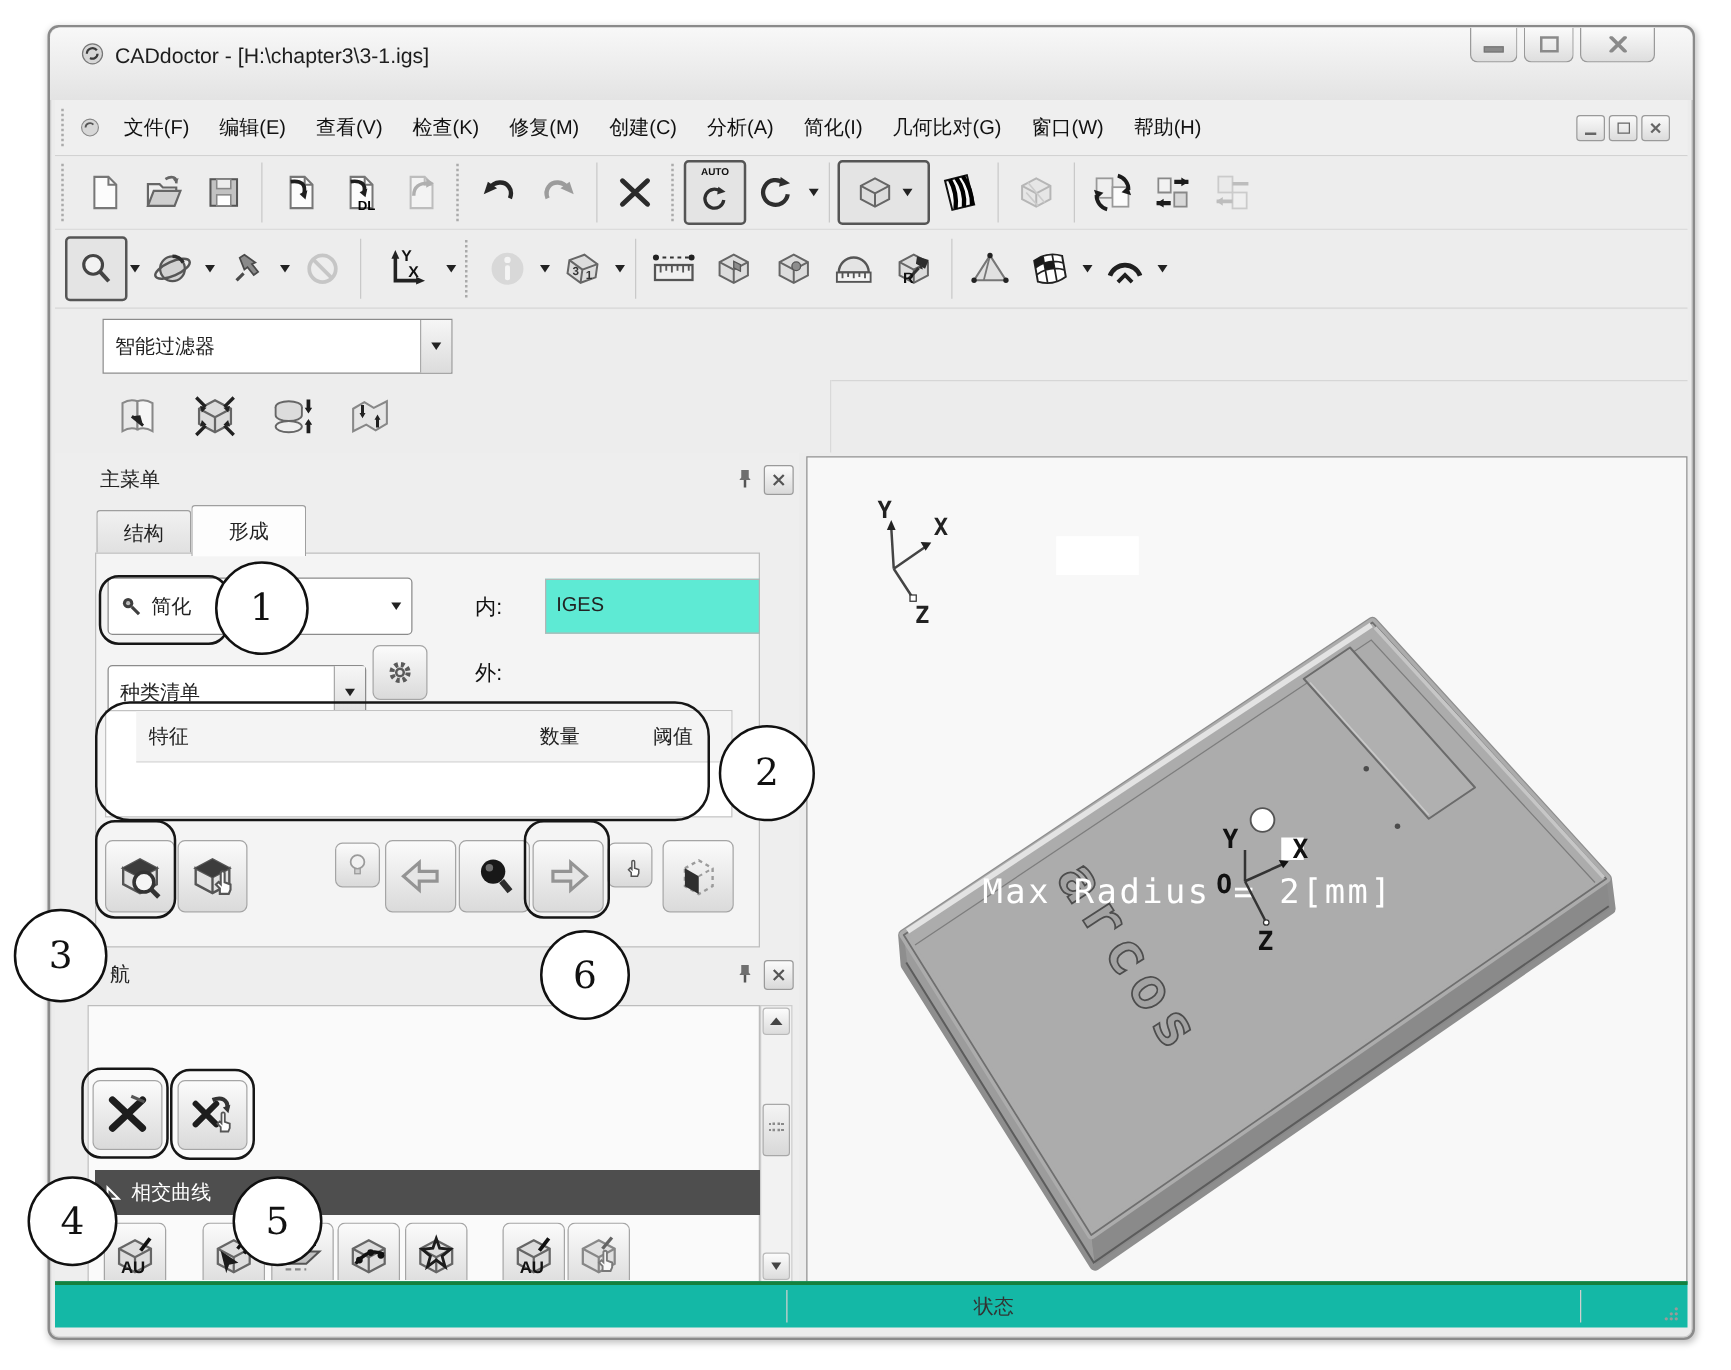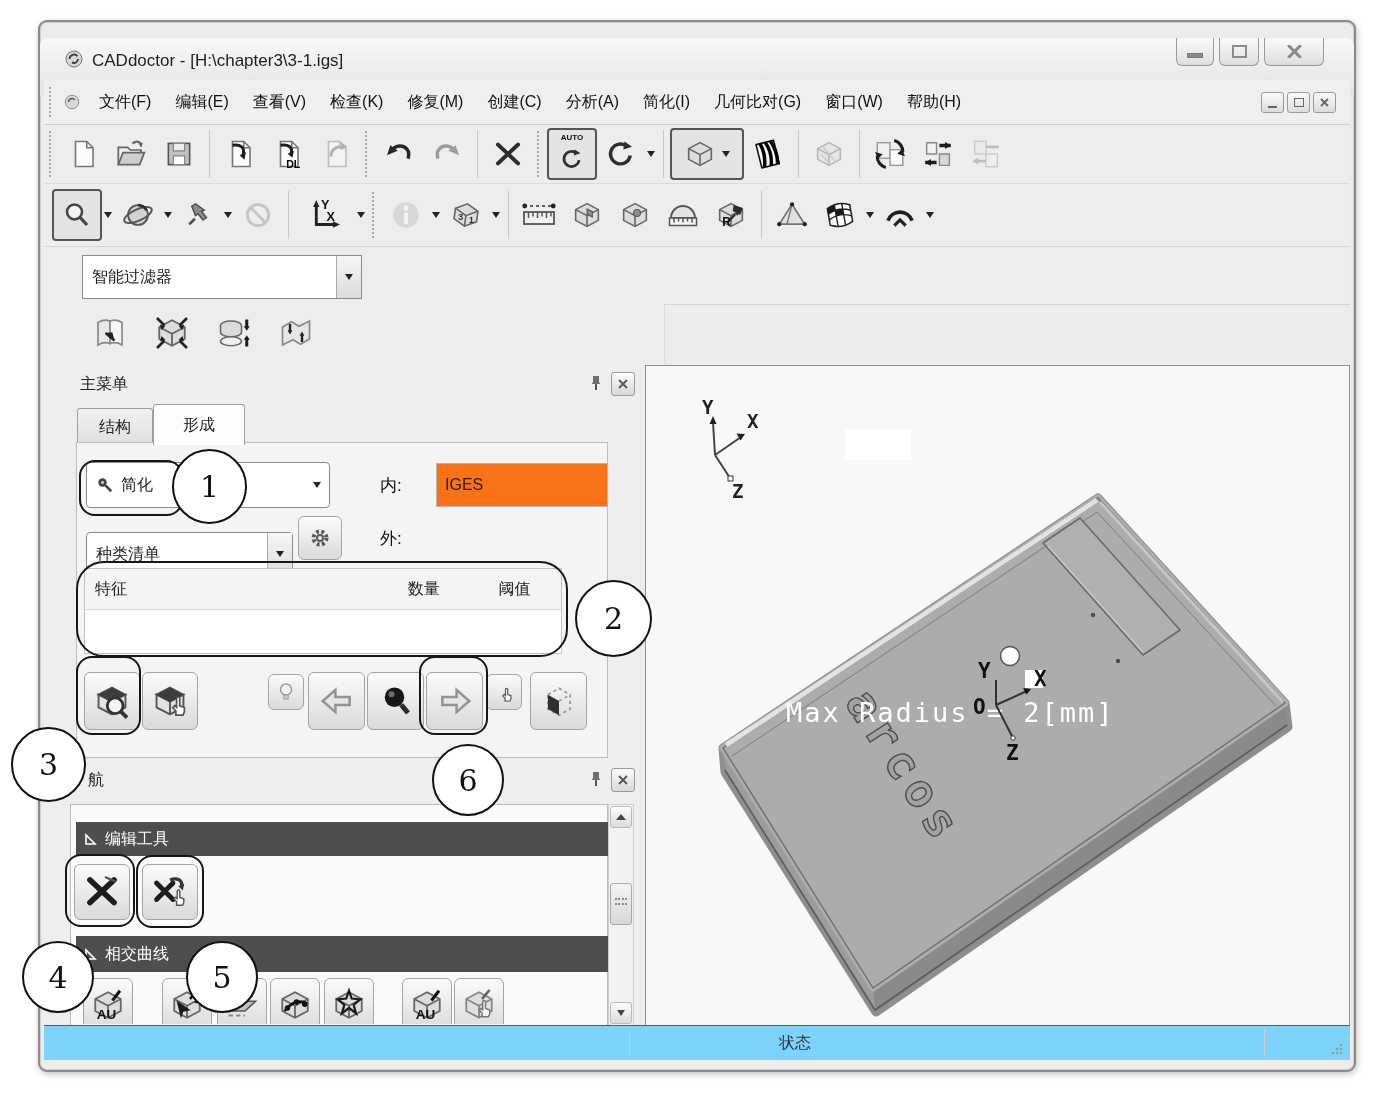--- a/index.html
+++ b/index.html
@@ -2,21 +2,21 @@
 <html><head>
 <meta charset="utf-8">
 <style>
   html,body{margin:0;padding:0;background:#fff;}
   .canvas{position:relative;width:1385px;height:1096px;background:#fff;overflow:hidden;
           font-family:"Liberation Sans",sans-serif;color:#222;}
   .window{position:absolute;left:38px;top:20px;width:1314px;height:1048px;
           background:#ececec;border:2px solid #8a8a8a;border-radius:9px;
           box-shadow:0 0 0 1px #cfcfcf inset, 1px 2px 6px rgba(0,0,0,.25);}
   
-  .titlebar{position:absolute;left:0;top:16px;right:0;height:58px;
+  .titlebar{position:absolute;left:0;top:0;right:0;height:58px;
             background:linear-gradient(#f8f8f8,#e3e3e3);border-radius:8px 8px 0 0;}
   .title-text{position:absolute;left:52px;top:13px;font-size:17px;color:#1d1d1d;}
   .app-ico{position:absolute;left:24px;top:11px;width:20px;height:20px;}
   .winbtns{position:absolute;right:30px;top:0px;display:flex;}
   .winbtn{height:27px;border:1px solid #9a9a9a;border-top:none;background:linear-gradient(#fbfbfb,#dedede);
           border-radius:0 0 6px 6px;margin-left:5px;display:flex;align-items:center;justify-content:center;}
   .wb-min{width:36px}.wb-max{width:38px}.wb-close{width:58px}
   
   .menubar{position:absolute;left:4px;top:58px;right:4px;height:44px;background:#efefef;
            border-bottom:1px solid #d2d2d2;display:flex;align-items:center;}
@@ -32,51 +32,51 @@
   .tb svg{display:block;}
   .sep{width:1px;height:48px;background:#c9c9c9;margin:0 6px;}
   .grip{width:3px;height:46px;border-left:2px dotted #aaa;margin:0 5px;}
   .dd{width:12px;height:46px;display:flex;align-items:center;justify-content:center;}
   .tri-d{width:0;height:0;border-left:4.5px solid transparent;border-right:4.5px solid transparent;border-top:6px solid #222;}
   .autotxt{position:absolute;top:3px;left:0;right:0;text-align:center;font-size:8px;font-weight:bold;color:#111;}
   
   .combo{position:absolute;background:#fff;border:1px solid #8b8b8b;display:flex;align-items:center;font-size:16px;}
   .combo .cbtn{margin-left:auto;width:24px;align-self:stretch;background:linear-gradient(#f6f6f6,#dcdcdc);
                border-left:1px solid #a9a9a9;display:flex;align-items:center;justify-content:center;}
-  .field{position:absolute;background:#f97316;border:1px solid #b5b5b5;display:flex;align-items:center;
+  .field{position:absolute;background:#5eead4;border:1px solid #b5b5b5;display:flex;align-items:center;
          font-size:16px;padding-left:8px;}
   .lbl{position:absolute;font-size:17px;color:#111;}
   
   .panel-h{position:absolute;font-size:16px;color:#222;}
   .ph-btn{position:absolute;width:22px;height:22px;border:1px solid #9a9a9a;border-radius:3px;
           background:linear-gradient(#fbfbfb,#d9d9d9);display:flex;align-items:center;justify-content:center;}
   .tab{position:absolute;height:36px;border:1px solid #9f9f9f;border-bottom:none;display:flex;
        align-items:center;justify-content:center;font-size:16px;background:linear-gradient(#f1f1f1,#dfdfdf);border-radius:3px 3px 0 0;}
   .tab.active{background:#fdfdfd;z-index:3;height:40px;}
   .content-box{position:absolute;background:#f1f1f1;border:1px solid #bdbdbd;}
   .dark-h{position:absolute;background:#4e4e4e;color:#fff;font-size:16px;display:flex;align-items:center;padding-left:8px;gap:8px;}
   .pbtn{position:absolute;border:1px solid #a5a5a5;border-radius:6px;background:linear-gradient(#fbfbfb,#dadada);
         display:flex;align-items:center;justify-content:center;}
-  .table{position:absolute;background:#fff;border:1px solid #c2c2c2;font-size:16px;}
+  .table{position:absolute;background:#fff;border:1px solid #c2c2c2;font-size:16px;padding-left:24px;}
   .trow{display:flex;height:40px;align-items:center;}
   .trow.head{background:#f4f4f4;border-bottom:1px solid #d8d8d8;}
   .tc-f{width:285px;padding-left:10px;}
   .tc-n{width:85px;text-align:right;}
   .tc-t{width:100px;text-align:center;padding-left:28px;}
   
   .sb{position:absolute;width:24px;background:#f2f2f2;border:1px solid #cdcdcd;}
   .sb-btn{position:absolute;left:1px;width:20px;height:20px;background:linear-gradient(#fcfcfc,#dcdcdc);
           border:1px solid #b9b9b9;border-radius:3px;display:flex;align-items:center;justify-content:center;}
   .sb-thumb{position:absolute;left:1px;width:20px;height:40px;background:linear-gradient(#f4f4f4,#d8d8d8);
             border:1px solid #a8a8a8;border-radius:3px;}
   .tri-u{width:0;height:0;border-left:5px solid transparent;border-right:5px solid transparent;border-bottom:6px solid #444;}
   
   .viewport{position:absolute;left:605px;top:343px;width:703px;height:660px;background:#f8f8f8;border:1px solid #8f8f8f;}
-  .statusbar{position:absolute;left:4px;right:4px;top:1003px;height:34px;background:#7dd3fc;
-             border-top:1px solid #15803d;font-size:16px;color:#333;}
+  .statusbar{position:absolute;left:4px;right:4px;top:1003px;height:34px;background:#14b8a6;
+             border-top:3px solid #15803d;font-size:16px;color:#333;}
   .st-div{position:absolute;top:4px;bottom:4px;width:1px;background:#cfcfcf;}
   
   .callout{position:absolute;background:#fff;border:2.5px solid #111;border-radius:50%;
            display:flex;align-items:center;justify-content:center;
            font-family:"DejaVu Serif",serif;font-size:30px;color:#111;z-index:60;}
   .outline{position:absolute;border:2.5px solid #161616;border-radius:16px;z-index:50;pointer-events:none;}
   .minitb{position:absolute;display:flex;gap:14px;}
 </style>
 </head>
 <body>
@@ -604,26 +604,20 @@
         </svg>
   </div>
   <div class="ph-btn" style="left:571px;top:746px">
         <svg width="10" height="10" viewBox="0 0 10 10">
           <path d="M1 1l8 8M9 1L1 9" stroke="#555" stroke-width="1.8"></path>
         </svg>
       </div>
 
   <div class="content-box" style="left:30px;top:782px;width:536px;height:220px;background:#fafafa"></div>
 
-  <div class="dark-h" style="left:36px;top:800px;width:524px;height:34px">
-    <svg width="13" height="13" viewBox="0 0 13 13">
-          <path d="M2 11h9L2 2z" fill="none" stroke="#fff" stroke-width="1.6"></path>
-        </svg>
-    <span>编辑工具</span>
-  </div>
 
   <div class="pbtn" style="left:34px;top:842px;width:54px;height:54px">
         <svg width="36" height="36" viewBox="0 0 24 24">
           <path d="M4 4l16 15M20 4L4 19" stroke="#1d1d1d" stroke-width="3.8" stroke-linecap="round"></path>
           <path d="M14 2l7 3" stroke="#555" stroke-width="1.6"></path>
         </svg>
       </div>
   <div class="pbtn" style="left:102px;top:842px;width:54px;height:54px">
         <svg width="36" height="36" viewBox="0 0 24 24">
           <path d="M3 6l11 11M14 6L3 17" stroke="#1d1d1d" stroke-width="3.2" stroke-linecap="round"></path>

